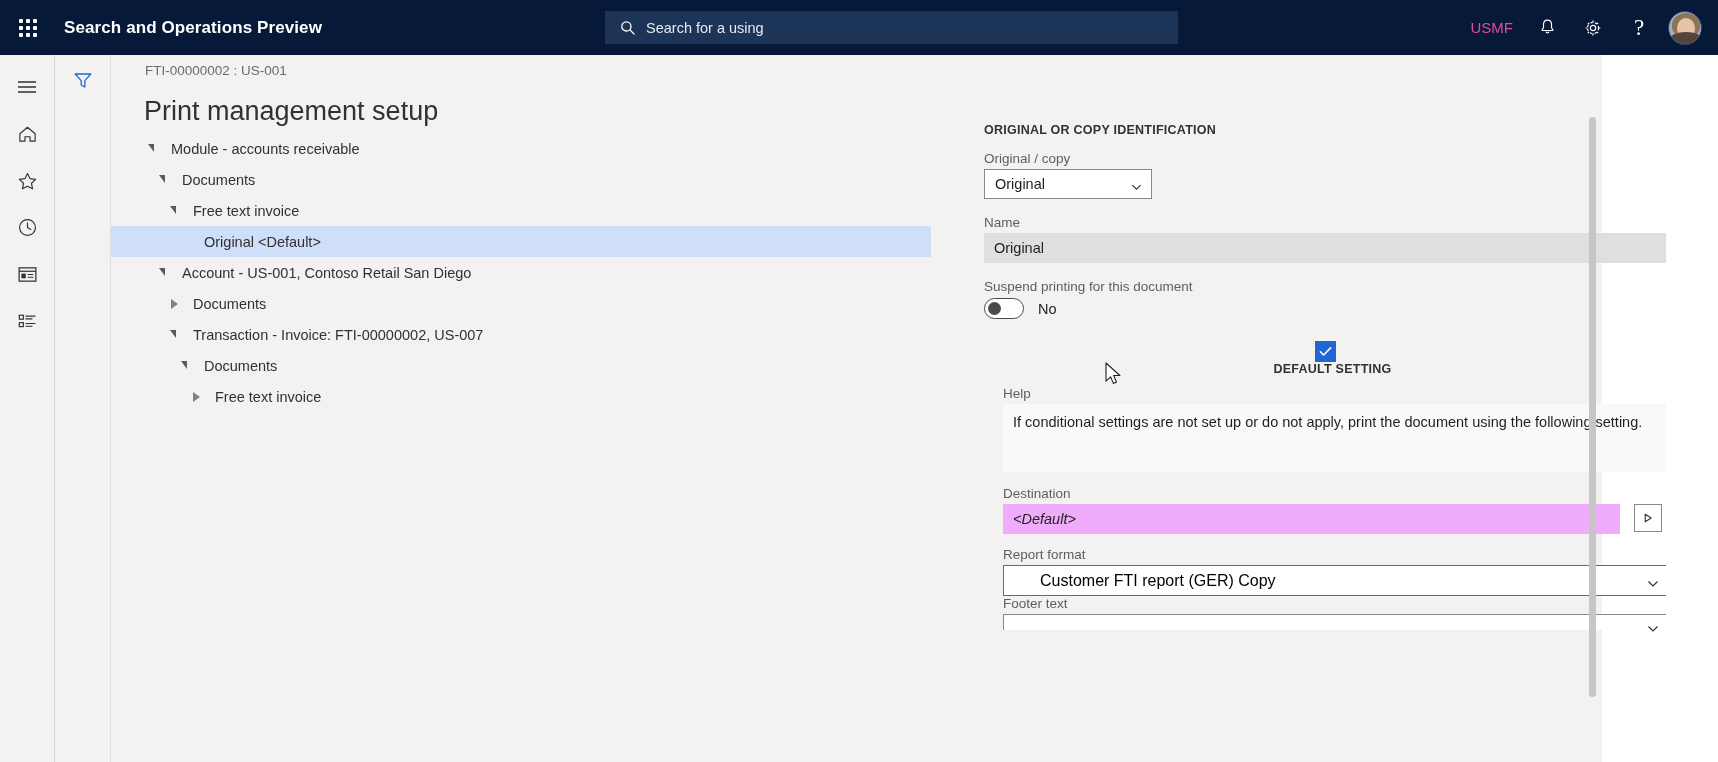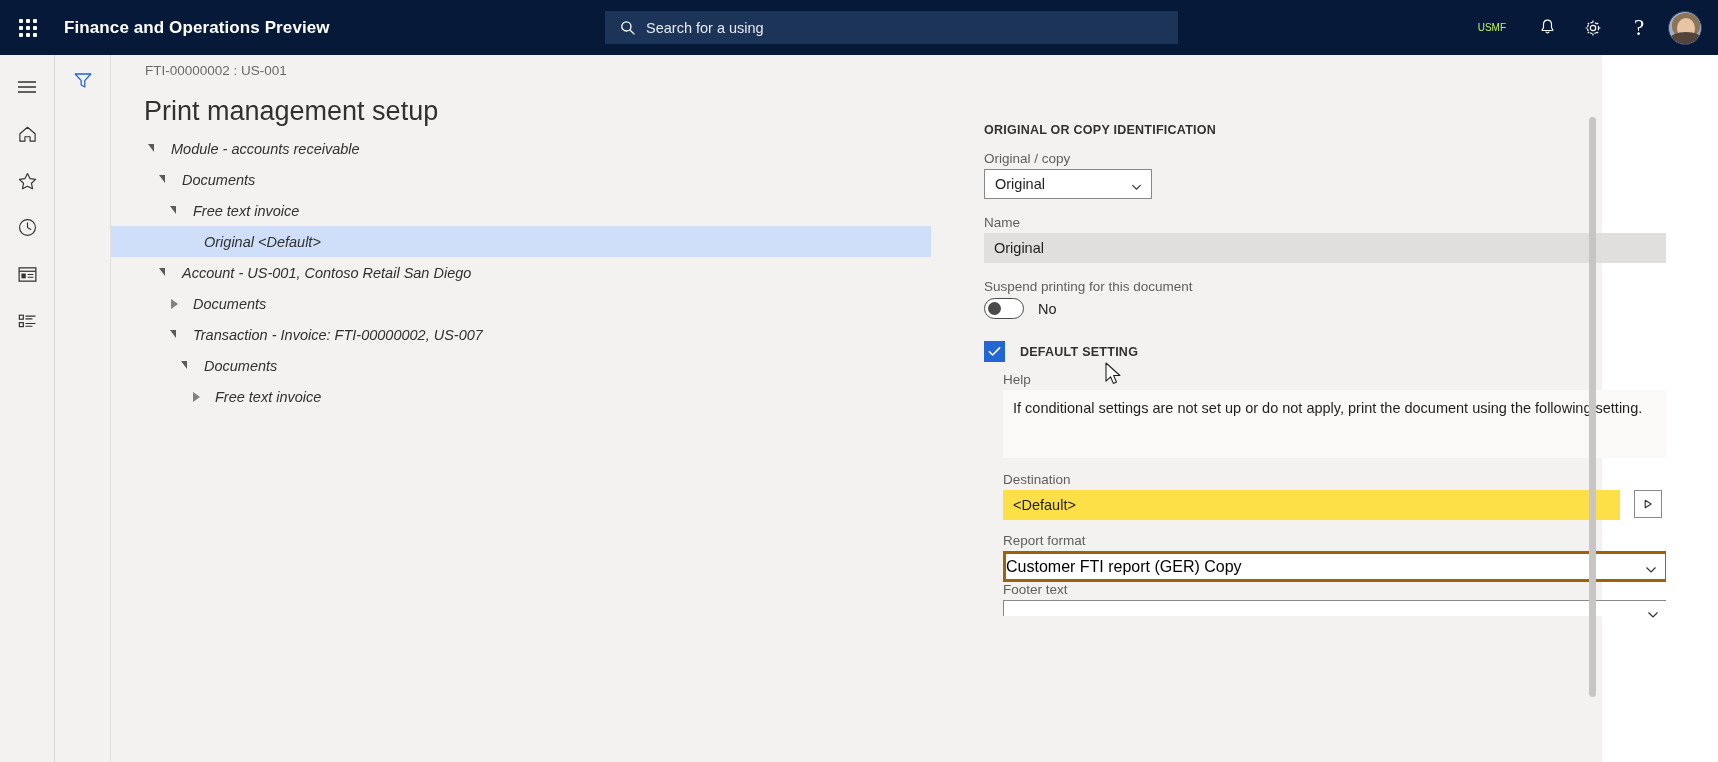--- a/index.html
+++ b/index.html
@@ -47,21 +47,21 @@
     display: flex; align-items: center;
     cursor: text;
   }
   .search-icon { margin-left: 15px; margin-right: 10px; display:flex; align-items:center; }
   .search-ph { color: #e6e9ef; font-size: 14.5px; }
   .topright {
     position: absolute; right: 0; top: 0;
     height: 55px;
     display: flex; align-items: center;
   }
-  .company { color: #bef264; font-size: 10px; margin-right: 18px; cursor: pointer; white-space: nowrap; }
+  .company { color: #ec4899; font-size: 15px; margin-right: 11px; cursor: pointer; white-space: nowrap; }
   .ticon { width: 46px; height: 55px; display:flex; align-items:center; justify-content:center; cursor:pointer; }
   .qmark { color: #ffffff; font-size: 23px; line-height: 1; font-family: "Liberation Serif", serif; }
   .avatar {
     width: 34px; height: 34px; border-radius: 50%;
     margin-left: 6px; margin-right: 16px;
     overflow: hidden; cursor: pointer;
     background: #9fb0c4;
     position: relative;
     border: 1px solid #2a3f63;
   }
@@ -136,21 +136,21 @@
     margin-left: -2px;
     transform: translateY(-1px);
   }
   .tri-right {
     width: 0; height: 0;
     border-top: 5.5px solid transparent;
     border-bottom: 5.5px solid transparent;
     border-left: 7px solid #5a5a5a;
     opacity: .75;
   }
-  .tlabel { font-size: 14.5px; color: #323130; padding-left: 8px; font-style: italic; }
+  .tlabel { font-size: 14.5px; color: #323130; padding-left: 8px; }
 
   
   .formpane {
     position: absolute; left: 855px; top: 68px;
     width: 700px; height: 620px;
     overflow: hidden;
   }
   .sect-head {
     font-size: 12.5px;
     font-weight: bold;
@@ -194,21 +194,21 @@
     display: flex; align-items: center;
     cursor: pointer;
     padding-left: 3px;
   }
   .toggle .knob {
     width: 13px; height: 13px; border-radius: 50%;
     background: #4a4a48;
   }
   .toggle-text { font-size: 14.5px; color: #201f1e; margin-left: 14px; }
 
-  .checkhead { display: flex; align-items: center; margin-left: 18px; margin-top: 22px; margin-bottom: 10px; }
+  .checkhead { display: flex; align-items: center; margin-left: 18px; margin-top: 22px; margin-bottom: 10px; flex-direction: column; }
   .cbox {
     width: 21px; height: 21px;
     background: #2266d3;
     display: flex; align-items: center; justify-content: center;
     cursor: pointer;
   }
   .checkhead .lbl {
     font-size: 12.5px; font-weight: bold; color: #323130;
     margin-left: 15px; letter-spacing: .25px;
   }
@@ -217,39 +217,39 @@
   .helpbox {
     width: 665px; height: 68px;
     background: #faf9f8;
     padding: 8px 10px 0 10px;
     font-size: 14.5px; color: #201f1e;
     line-height: 21px;
   }
   .destrow { display: flex; align-items: flex-start; }
   .destbox {
     width: 617px; height: 30px;
-    background: #fde047;
+    background: #f0abfc;
     display: flex; align-items: center;
     padding-left: 10px;
-    font-size: 14.5px; color: #201f1e;
+    font-size: 14.5px; color: #201f1e; font-style: italic;
   }
   .playbtn {
     width: 28px; height: 28px;
     border: 1px solid #8a8886;
     background: #ffffff;
     margin-left: 14px;
     display: flex; align-items: center; justify-content: center;
     cursor: pointer;
   }
   .combo-wide {
     width: 665px; height: 31px;
     background: #ffffff;
-    border: 3px solid #a16207;
-    display: flex; align-items: center;
-    cursor: pointer; position: relative;
+    border: 1px solid #a16207;
+    display: flex; align-items: center;
+    cursor: pointer; position: relative; padding-left: 36px;
   }
   .numbox {
     width: 112px; height: 31px;
     background: #ffffff;
     border: 1px solid #8a8886;
     display: flex; align-items: center; justify-content: flex-end;
     padding-right: 9px;
     font-size: 14.5px; color: #201f1e;
     cursor: text;
   }
@@ -287,21 +287,21 @@
         <i></i>
         <i></i>
         <i></i>
         <i></i>
         <i></i>
         <i></i>
         <i></i>
         <i></i>
     </div>
   </div>
-  <div class="app-title">Finance and Operations Preview</div>
+  <div class="app-title">Search and Operations Preview</div>
 
   <div class="search-wrap">
     <span class="search-icon">
       <svg width="16" height="16" viewBox="0 0 16 16">
         <circle cx="6.4" cy="6.4" r="4.6" stroke="#ffffff" stroke-width="1.3" fill="none"></circle>
         <line x1="9.8" y1="9.8" x2="14.4" y2="14.4" stroke="#ffffff" stroke-width="1.3"></line>
       </svg>
     </span>
     <span class="search-ph">Search for a using</span>
   </div>

